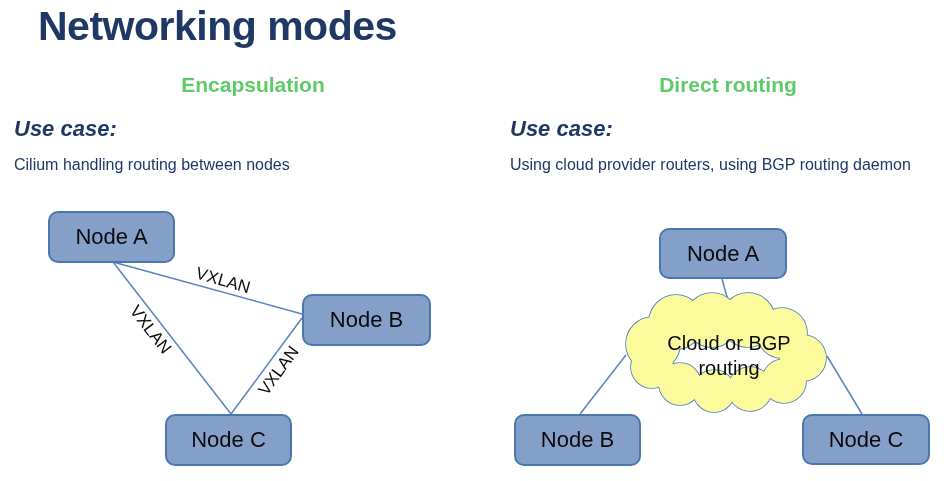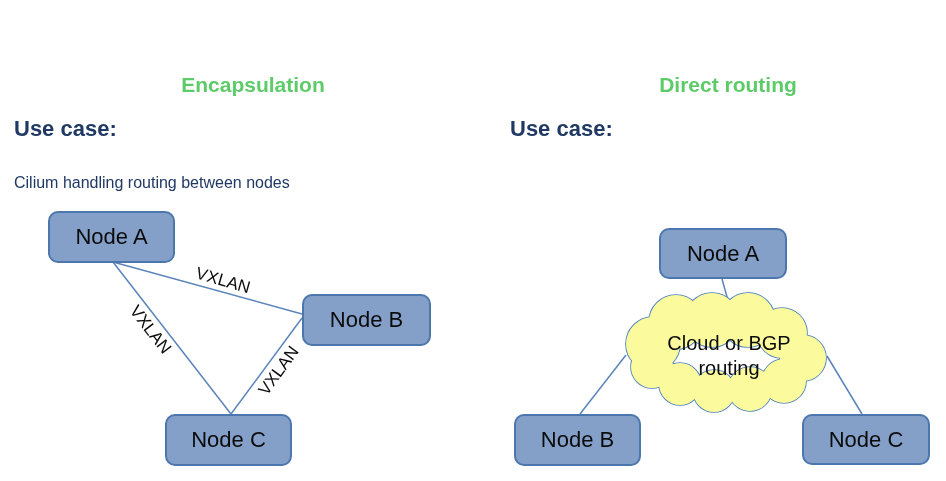--- a/index.html
+++ b/index.html
@@ -35,21 +35,22 @@
     position: absolute;
     top: 115px;
     color: #1F3864;
   }
   .usecase-left  { left: 14px;  width: 450px; }
   .usecase-right { left: 510px; width: 435px; }
   .uc-label {
     font-size: 22px;
     font-weight: 700;
     line-height: 28px;
-    margin-bottom: 25px;
+    margin-bottom: 7px;
+    font-style: italic;
   }
   .uc-text {
     font-size: 16px;
     font-weight: 400;
     line-height: 29px;
   }
   .wires {
     position: absolute;
     left: 0; top: 0;
     width: 946px; height: 481px;
@@ -124,31 +125,33 @@
     <line x1="722" y1="279" x2="729" y2="304" stroke="#5B84BA" stroke-width="1.5"></line>
     <line x1="626" y1="355" x2="580" y2="414" stroke="#5B84BA" stroke-width="1.5"></line>
     <line x1="827" y1="356" x2="862" y2="414" stroke="#5B84BA" stroke-width="1.5"></line>
 
     <g>
       <use href="#cloudShape" fill="#FBFB9E" stroke="#4A7EBB" stroke-width="1.6"></use>
       <use href="#cloudShape" fill="#FBFB9E"></use>
     </g>
   </svg>
 
+  <h1 class="page-title">Networking modes</h1>
 
   <div class="col-heading heading-right">Direct routing</div>
   <div class="col-heading heading-left">Encapsulation</div>
 
   <div class="usecase usecase-left">
     <div class="uc-label">Use case:</div>
     <div class="uc-text">Cilium handling routing between nodes</div>
   </div>
 
   <div class="usecase usecase-right">
     <div class="uc-label">Use case:</div>
+    <div class="uc-text">Using cloud provider routers, using BGP routing daemon</div>
   </div>
 
   <div class="node-box l-node-a">Node A</div>
   <div class="node-box l-node-b">Node B</div>
   <div class="node-box l-node-c">Node C</div>
 
   <div class="link-label label-ab">VXLAN</div>
   <div class="link-label label-ac">VXLAN</div>
   <div class="link-label label-bc">VXLAN</div>
 

